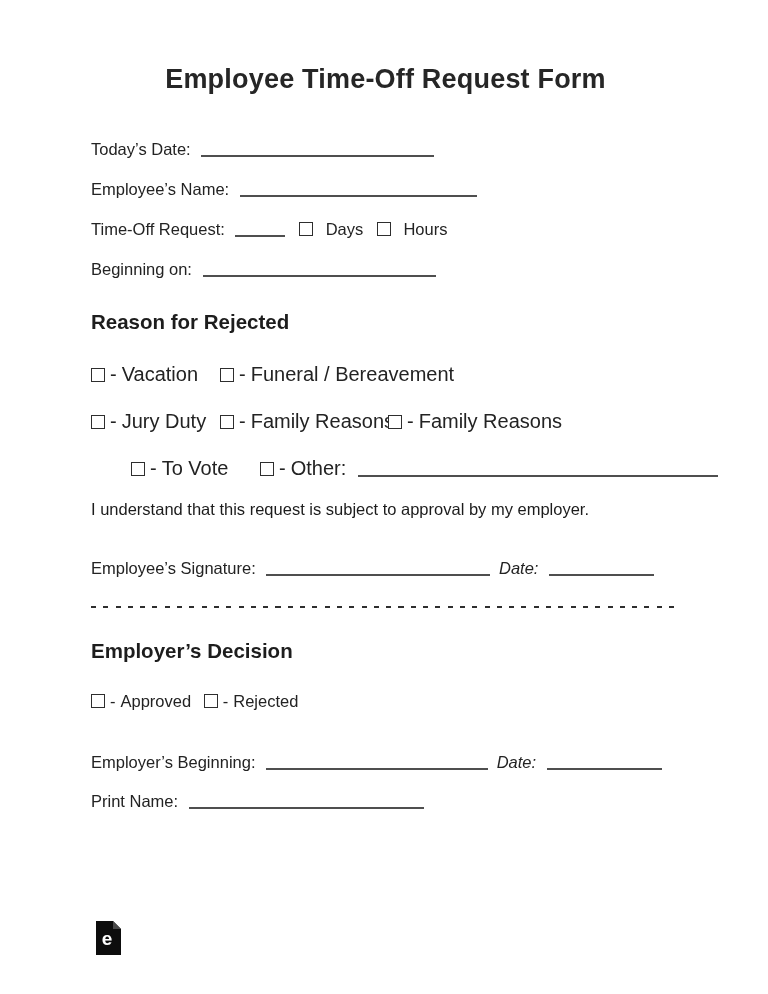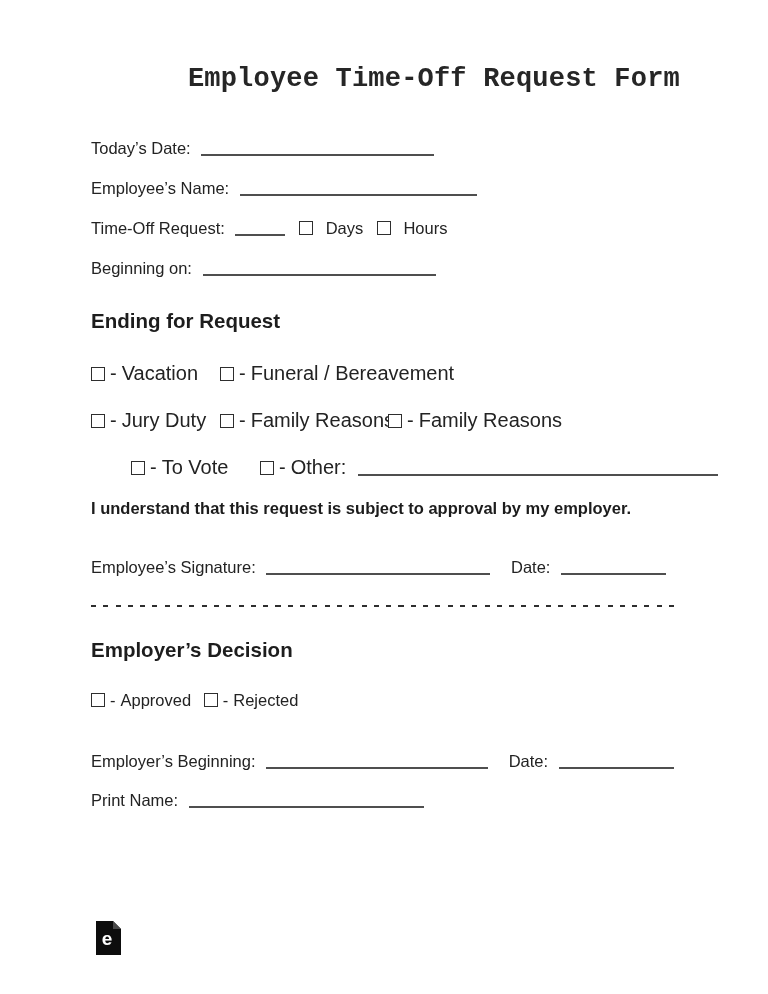--- a/index.html
+++ b/index.html
@@ -7,21 +7,21 @@
     position:relative;
     width:768px;height:994px;
     background:#ffffff;
     font-family:"Liberation Sans", sans-serif;
     color:#232323;
     overflow:hidden;
   }
   .content{padding:64px 88px 0 91px;}
   h1.title{
     font-size:27px;font-weight:bold;color:#262626;
-    text-align:right;margin:0 0 45px 0;letter-spacing:.2px;font-family:Liberation Mono, monospace;
+    text-align:center;margin:0 0 45px 0;letter-spacing:.2px;
   }
   .row{font-size:16.5px;margin-bottom:21px;white-space:nowrap;}
   .line{
     display:inline-block;
     border-bottom:2px solid #4f4f4f;
     position:relative;top:2px;
     margin-left:6px;
   }
   .w50{width:50px}.w105{width:105px}.w115{width:115px}
   .w222{width:222px}.w224{width:224px}.w233{width:233px}
@@ -37,23 +37,23 @@
   h2.section{
     font-size:20.5px;font-weight:bold;color:#1d1d1d;
     margin:31px 0 29px 0;
   }
   .cbgrid{
     display:grid;grid-template-columns:129px 168px 1fr;
     font-size:20px;margin-bottom:24px;white-space:nowrap;align-items:baseline;
   }
   .cbgrid.last{margin-bottom:0;padding-left:40px;}
   .span23{grid-column:2 / 4;}
-  .statement{font-size:16.5px;font-weight:bold;margin:20px 0 40px 0;color:#1c1c1c;}
+  .statement{font-size:16.5px;font-weight:normal;margin:20px 0 40px 0;color:#1c1c1c;}
   .sigrow{font-size:16.5px;white-space:nowrap;}
-  .datelbl{margin-left:16px;}
+  .datelbl{margin-left:4px;font-style:italic;}
   .divider{
     width:588px;height:2px;margin-top:28px;
     background:repeating-linear-gradient(to right,#2e2e2e 0 5px,transparent 5px 12.3px);
   }
   .decision-row{font-size:16.5px;margin-bottom:42px;white-space:nowrap;}
   .decision-item + .decision-item{margin-left:8px;}
   .empsig{margin-bottom:20px;}
   .logo{position:absolute;left:95px;top:920px;width:27px;height:36px;}
 </style>
 </head>
@@ -82,21 +82,21 @@
       <span class="cb sp-l"></span>
       <span class="sp-s">Hours</span>
     </div>
 
     <div class="row">
       <span>Beginning on:</span>
       <span class="line w233"></span>
     </div>
 
 
-    <h2 class="section">Ending for Request</h2>
+    <h2 class="section">Reason for Rejected</h2>
 
     <div class="cbgrid">
       <span>
         <span class="cb"></span><span class="dash">-</span><span>Vacation</span>
       </span>
       <span>
         <span class="cb"></span><span class="dash">-</span><span>Funeral / Bereavement</span>
       </span>
     </div>
 

